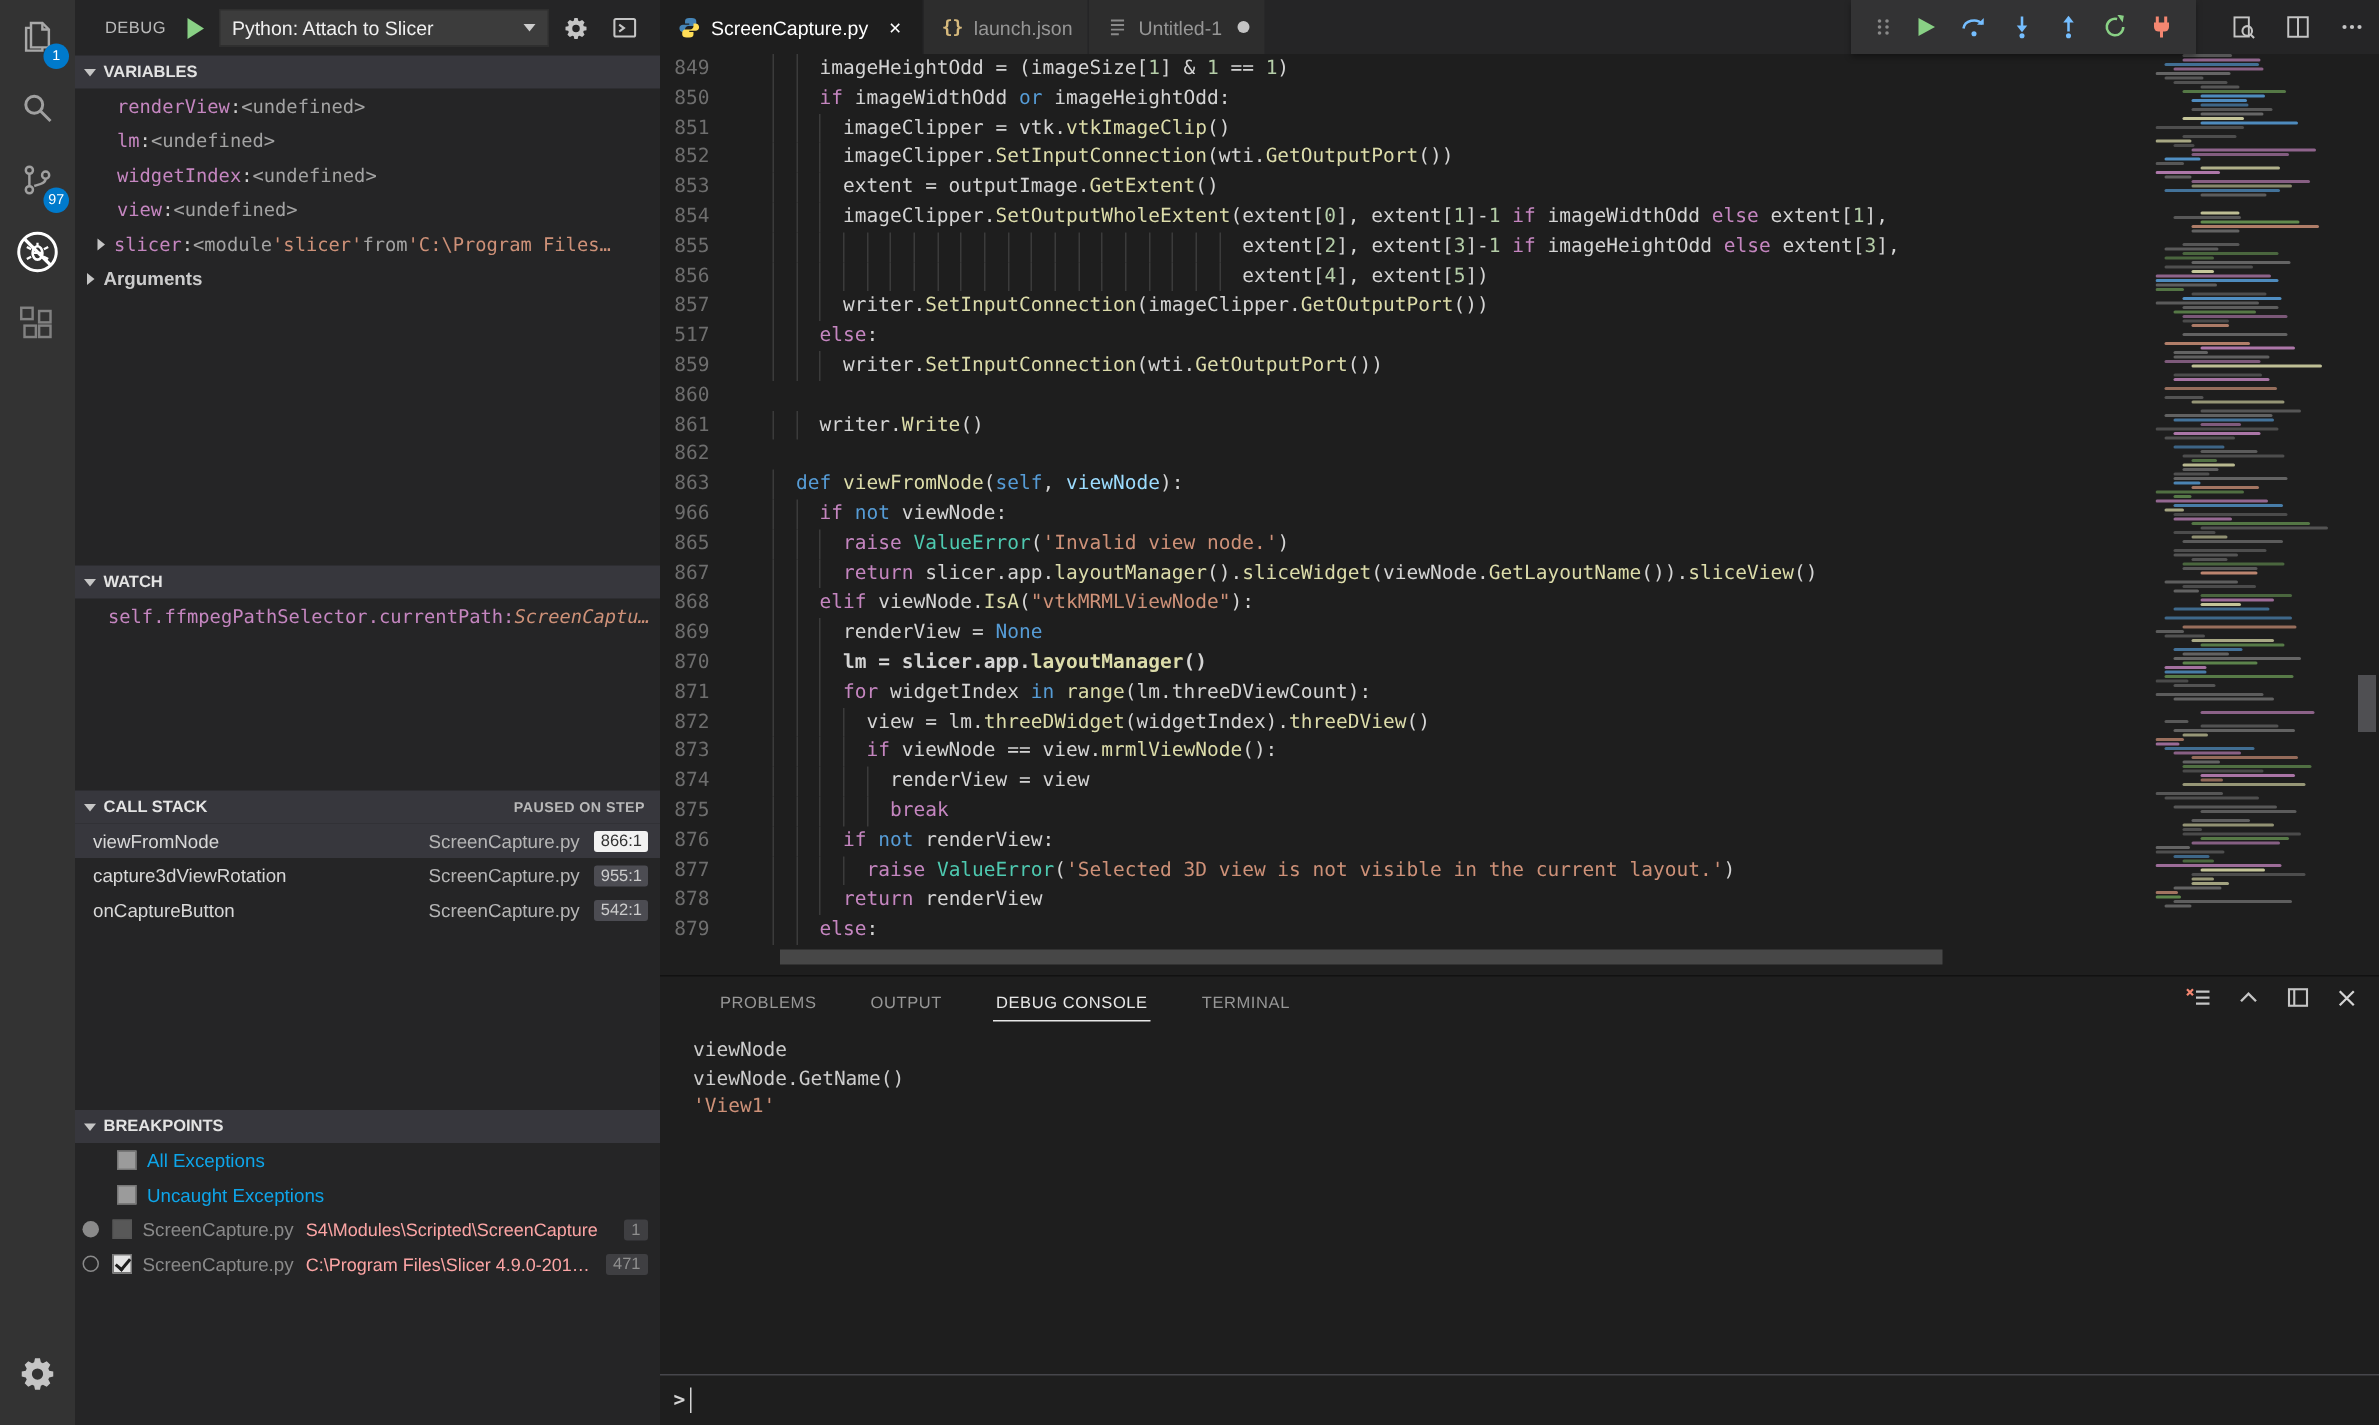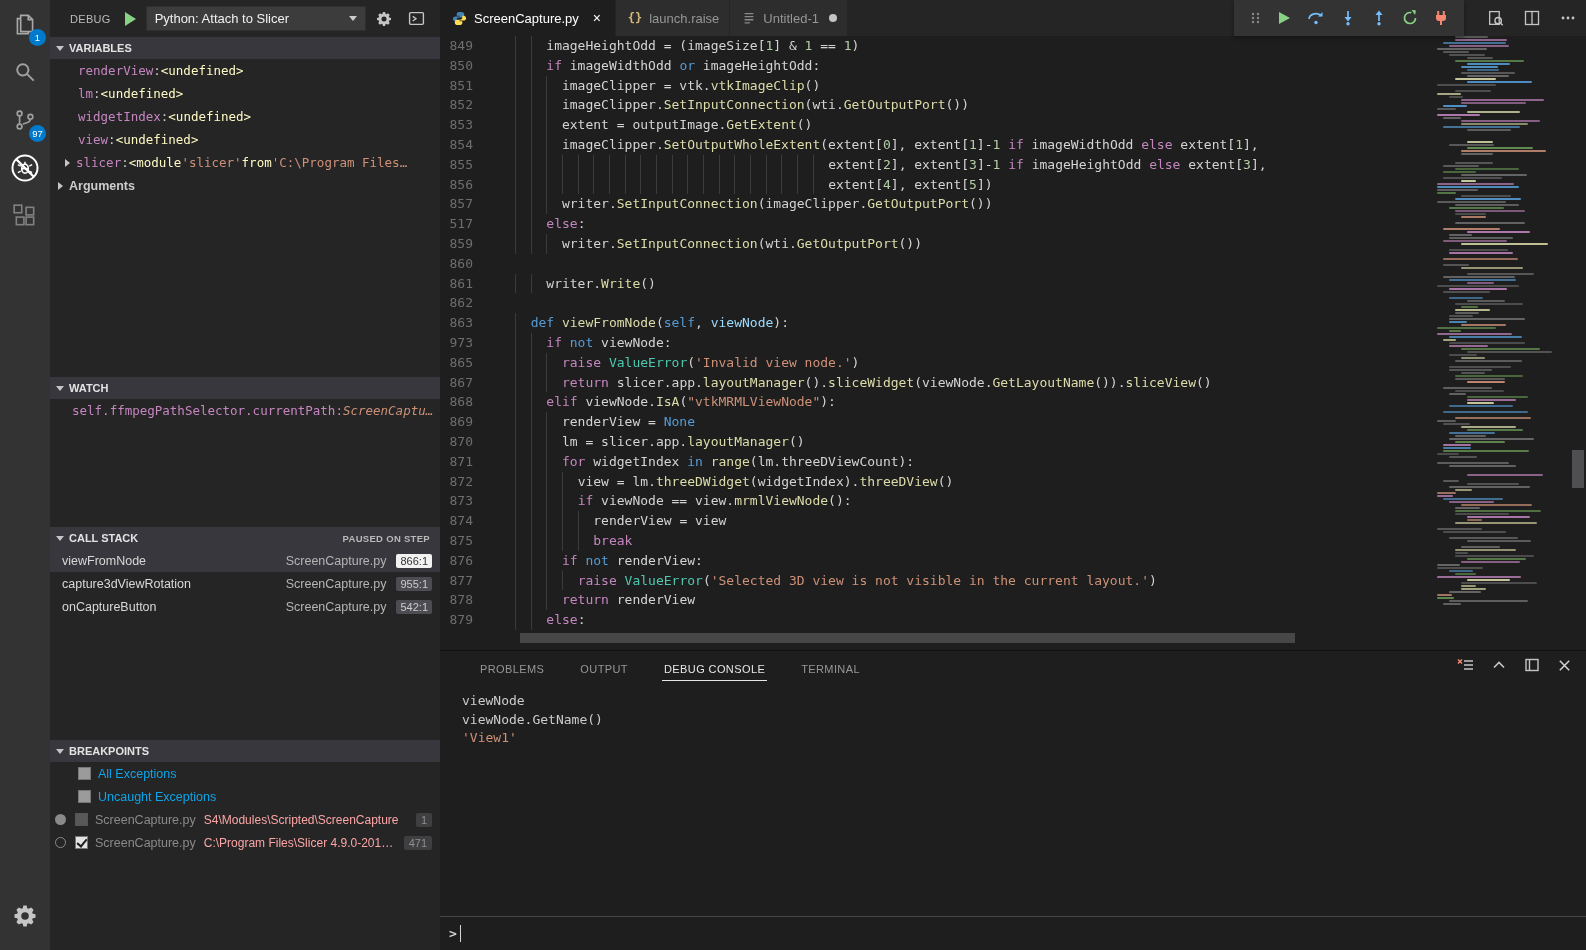--- a/index.html
+++ b/index.html
@@ -31,21 +31,21 @@
   .sec-header .spacer { flex:1; }
   .sec-status { font-size:9.5px; font-weight:bold; color:#b9b9b9; letter-spacing:.3px; }
   .tw { width:0; height:0; border-style:solid; flex:none; }
   .tw.open { border-width:5px 4px 0 4px; border-color:#c5c5c5 transparent transparent transparent; margin-right:5px; }
   .tw.closed { border-width:4px 0 4px 5px; border-color:transparent transparent transparent #c5c5c5; margin-right:6px; }
 
   .tree { font-family:"DejaVu Sans Mono", monospace; font-size:12.5px; }
   .tree-row { height:23px; display:flex; align-items:center; cursor:pointer; white-space:nowrap; overflow:hidden; }
   .tree-row .vname { color:#c586c0; }
   .tree-row .vsep { color:#cccccc; }
-  .tok-s { color:#ce9178; } .tok-d { color:#fef9c3; }
+  .tok-s { color:#ce9178; } .tok-d { color:#a3a3a3; }
   .scope-label { font-family:"Liberation Sans",sans-serif; font-weight:bold; color:#cccccc; font-size:12.5px; }
   .watch-val { color:#ce9178; font-style:italic; }
 
   .cs-row { height:23px; display:flex; align-items:center; padding:0 8px 0 12px; cursor:pointer;
     font-family:"Liberation Sans",sans-serif; font-size:12.5px; }
   .cs-row.current { background:#37373d; }
   .cs-fn { flex:1; color:#d8d8d8; white-space:nowrap; overflow:hidden; }
   .cs-file { color:#b5b5b5; margin-right:10px; }
   .cs-badge { font-size:11px; border-radius:2px; padding:1px 4px; background:#4c4c52; color:#cccccc; }
   .cs-badge.cur { background:#f2f2f2; color:#333333; }
@@ -313,21 +313,21 @@
                 <path d="M8.1 15c1.9 0 2.9-.9 2.9-2.2V11H8v-.8h4.4c1.5 0 2.6-.9 2.6-2.5C15 6.1 13.9 5 12.4 5H11v1.9c0 1.3-1.1 2.3-2.4 2.3H5.2C4 9.2 3 10.2 3 11.4v1.4C3 14.1 4.2 15 6.1 15z" fill="#ffde57"></path>
               </svg>
             </div>
             <span>ScreenCapture.py</span>
             <span class="close">×</span>
           </div>
           <div class="tab">
             <div class="ticon">
               <span class="json-ico">{}</span>
             </div>
-            <span>launch.raise</span>
+            <span>launch.json</span>
           </div>
           <div class="tab">
             <div class="ticon">
               <svg width="14" height="14" viewBox="0 0 16 16">
                 <path d="M3 3h10M3 6.5h10M3 10h10M3 13.5h6" stroke="#8a8a8a" stroke-width="1.5"></path>
               </svg>
             </div>
             <span>Untitled-1</span>
             <div class="dirty"></div>
           </div>
@@ -423,26 +423,26 @@
           <div class="code-line"><div class="guide" style="left: 75px;"></div><div class="guide" style="left: 90.66px;"></div><div class="guide" style="left: 106.32px;"></div><span class="ln">854</span><div class="ctext" style="left: 121.98px;"><span class="tk-d">imageClipper.</span><span class="tk-f">SetOutputWholeExtent</span><span class="tk-d">(extent[</span><span class="tk-n">0</span><span class="tk-d">], extent[</span><span class="tk-n">1</span><span class="tk-d">]-</span><span class="tk-n">1</span><span class="tk-d"> </span><span class="tk-k">if</span><span class="tk-d"> imageWidthOdd </span><span class="tk-k">else</span><span class="tk-d"> extent[</span><span class="tk-n">1</span><span class="tk-d">],</span></div></div>
           <div class="code-line"><div class="guide" style="left: 75px;"></div><div class="guide" style="left: 90.66px;"></div><div class="guide" style="left: 106.32px;"></div><div class="guide" style="left: 121.98px;"></div><div class="guide" style="left: 137.64px;"></div><div class="guide" style="left: 153.3px;"></div><div class="guide" style="left: 168.96px;"></div><div class="guide" style="left: 184.62px;"></div><div class="guide" style="left: 200.28px;"></div><div class="guide" style="left: 215.94px;"></div><div class="guide" style="left: 231.6px;"></div><div class="guide" style="left: 247.26px;"></div><div class="guide" style="left: 262.92px;"></div><div class="guide" style="left: 278.58px;"></div><div class="guide" style="left: 294.24px;"></div><div class="guide" style="left: 309.9px;"></div><div class="guide" style="left: 325.56px;"></div><div class="guide" style="left: 341.22px;"></div><div class="guide" style="left: 356.88px;"></div><div class="guide" style="left: 372.54px;"></div><span class="ln">855</span><div class="ctext" style="left: 388.2px;"><span class="tk-d">extent[</span><span class="tk-n">2</span><span class="tk-d">], extent[</span><span class="tk-n">3</span><span class="tk-d">]-</span><span class="tk-n">1</span><span class="tk-d"> </span><span class="tk-k">if</span><span class="tk-d"> imageHeightOdd </span><span class="tk-k">else</span><span class="tk-d"> extent[</span><span class="tk-n">3</span><span class="tk-d">],</span></div></div>
           <div class="code-line"><div class="guide" style="left: 75px;"></div><div class="guide" style="left: 90.66px;"></div><div class="guide" style="left: 106.32px;"></div><div class="guide" style="left: 121.98px;"></div><div class="guide" style="left: 137.64px;"></div><div class="guide" style="left: 153.3px;"></div><div class="guide" style="left: 168.96px;"></div><div class="guide" style="left: 184.62px;"></div><div class="guide" style="left: 200.28px;"></div><div class="guide" style="left: 215.94px;"></div><div class="guide" style="left: 231.6px;"></div><div class="guide" style="left: 247.26px;"></div><div class="guide" style="left: 262.92px;"></div><div class="guide" style="left: 278.58px;"></div><div class="guide" style="left: 294.24px;"></div><div class="guide" style="left: 309.9px;"></div><div class="guide" style="left: 325.56px;"></div><div class="guide" style="left: 341.22px;"></div><div class="guide" style="left: 356.88px;"></div><div class="guide" style="left: 372.54px;"></div><span class="ln">856</span><div class="ctext" style="left: 388.2px;"><span class="tk-d">extent[</span><span class="tk-n">4</span><span class="tk-d">], extent[</span><span class="tk-n">5</span><span class="tk-d">])</span></div></div>
           <div class="code-line"><div class="guide" style="left: 75px;"></div><div class="guide" style="left: 90.66px;"></div><div class="guide" style="left: 106.32px;"></div><span class="ln">857</span><div class="ctext" style="left: 121.98px;"><span class="tk-d">writer.</span><span class="tk-f">SetInputConnection</span><span class="tk-d">(imageClipper.</span><span class="tk-f">GetOutputPort</span><span class="tk-d">())</span></div></div>
           <div class="code-line"><div class="guide" style="left: 75px;"></div><div class="guide" style="left: 90.66px;"></div><span class="ln">517</span><div class="ctext" style="left: 106.32px;"><span class="tk-k">else</span><span class="tk-d">:</span></div></div>
           <div class="code-line"><div class="guide" style="left: 75px;"></div><div class="guide" style="left: 90.66px;"></div><div class="guide" style="left: 106.32px;"></div><span class="ln">859</span><div class="ctext" style="left: 121.98px;"><span class="tk-d">writer.</span><span class="tk-f">SetInputConnection</span><span class="tk-d">(wti.</span><span class="tk-f">GetOutputPort</span><span class="tk-d">())</span></div></div>
           <div class="code-line"><span class="ln">860</span><div class="ctext" style="left: 75px;"></div></div>
           <div class="code-line"><div class="guide" style="left: 75px;"></div><div class="guide" style="left: 90.66px;"></div><span class="ln">861</span><div class="ctext" style="left: 106.32px;"><span class="tk-d">writer.</span><span class="tk-f">Write</span><span class="tk-d">()</span></div></div>
           <div class="code-line"><span class="ln">862</span><div class="ctext" style="left: 75px;"></div></div>
           <div class="code-line"><div class="guide" style="left: 75px;"></div><span class="ln">863</span><div class="ctext" style="left: 90.66px;"><span class="tk-b">def</span><span class="tk-d"> </span><span class="tk-f">viewFromNode</span><span class="tk-d">(</span><span class="tk-b">self</span><span class="tk-d">, </span><span class="tk-p">viewNode</span><span class="tk-d">):</span></div></div>
-          <div class="code-line"><div class="guide" style="left: 75px;"></div><div class="guide" style="left: 90.66px;"></div><span class="ln">973</span><div class="ctext" style="left: 106.32px;"><span class="tk-k">if</span><span class="tk-d"> </span><span class="tk-b">not</span><span class="tk-d"> viewNode:</span></div></div>
+          <div class="code-line"><div class="guide" style="left: 75px;"></div><div class="guide" style="left: 90.66px;"></div><span class="ln">966</span><div class="ctext" style="left: 106.32px;"><span class="tk-k">if</span><span class="tk-d"> </span><span class="tk-b">not</span><span class="tk-d"> viewNode:</span></div></div>
           <div class="code-line"><div class="guide" style="left: 75px;"></div><div class="guide" style="left: 90.66px;"></div><div class="guide" style="left: 106.32px;"></div><span class="ln">865</span><div class="ctext" style="left: 121.98px;"><span class="tk-k">raise</span><span class="tk-d"> </span><span class="tk-t">ValueError</span><span class="tk-d">(</span><span class="tk-s">'Invalid view node.'</span><span class="tk-d">)</span></div></div>
           <div class="code-line"><div class="guide" style="left: 75px;"></div><div class="guide" style="left: 90.66px;"></div><div class="guide" style="left: 106.32px;"></div><span class="ln">867</span><div class="ctext" style="left: 121.98px;"><span class="tk-k">return</span><span class="tk-d"> slicer.app.</span><span class="tk-f">layoutManager</span><span class="tk-d">().</span><span class="tk-f">sliceWidget</span><span class="tk-d">(viewNode.</span><span class="tk-f">GetLayoutName</span><span class="tk-d">()).</span><span class="tk-f">sliceView</span><span class="tk-d">()</span></div></div>
           <div class="code-line"><div class="guide" style="left: 75px;"></div><div class="guide" style="left: 90.66px;"></div><span class="ln">868</span><div class="ctext" style="left: 106.32px;"><span class="tk-k">elif</span><span class="tk-d"> viewNode.</span><span class="tk-f">IsA</span><span class="tk-d">(</span><span class="tk-s">"vtkMRMLViewNode"</span><span class="tk-d">):</span></div></div>
           <div class="code-line"><div class="guide" style="left: 75px;"></div><div class="guide" style="left: 90.66px;"></div><div class="guide" style="left: 106.32px;"></div><span class="ln">869</span><div class="ctext" style="left: 121.98px;"><span class="tk-d">renderView = </span><span class="tk-b">None</span></div></div>
-          <div class="code-line"><div class="guide" style="left: 75px;"></div><div class="guide" style="left: 90.66px;"></div><div class="guide" style="left: 106.32px;"></div><span class="ln">870</span><div class="ctext" style="left: 121.98px;"><span class="tk-d">lm = slicer.app.</span><span class="tk-f">layoutManager</span><span class="tk-d">()</span></div></div>
+          <div class="code-line"><div class="guide" style="left: 75px;"></div><div class="guide" style="left: 90.66px;"></div><div class="guide" style="left: 106.32px;"></div><span class="ln">870</span><div class="ctext" style="left: 121.98px; font-weight: bold;"><span class="tk-d">lm = slicer.app.</span><span class="tk-f">layoutManager</span><span class="tk-d">()</span></div></div>
           <div class="code-line"><div class="guide" style="left: 75px;"></div><div class="guide" style="left: 90.66px;"></div><div class="guide" style="left: 106.32px;"></div><span class="ln">871</span><div class="ctext" style="left: 121.98px;"><span class="tk-k">for</span><span class="tk-d"> widgetIndex </span><span class="tk-b">in</span><span class="tk-d"> </span><span class="tk-f">range</span><span class="tk-d">(lm.threeDViewCount):</span></div></div>
           <div class="code-line"><div class="guide" style="left: 75px;"></div><div class="guide" style="left: 90.66px;"></div><div class="guide" style="left: 106.32px;"></div><div class="guide" style="left: 121.98px;"></div><span class="ln">872</span><div class="ctext" style="left: 137.64px;"><span class="tk-d">view = lm.</span><span class="tk-f">threeDWidget</span><span class="tk-d">(widgetIndex).</span><span class="tk-f">threeDView</span><span class="tk-d">()</span></div></div>
           <div class="code-line"><div class="guide" style="left: 75px;"></div><div class="guide" style="left: 90.66px;"></div><div class="guide" style="left: 106.32px;"></div><div class="guide" style="left: 121.98px;"></div><span class="ln">873</span><div class="ctext" style="left: 137.64px;"><span class="tk-k">if</span><span class="tk-d"> viewNode == view.</span><span class="tk-f">mrmlViewNode</span><span class="tk-d">():</span></div></div>
           <div class="code-line"><div class="guide" style="left: 75px;"></div><div class="guide" style="left: 90.66px;"></div><div class="guide" style="left: 106.32px;"></div><div class="guide" style="left: 121.98px;"></div><div class="guide" style="left: 137.64px;"></div><span class="ln">874</span><div class="ctext" style="left: 153.3px;"><span class="tk-d">renderView = view</span></div></div>
           <div class="code-line"><div class="guide" style="left: 75px;"></div><div class="guide" style="left: 90.66px;"></div><div class="guide" style="left: 106.32px;"></div><div class="guide" style="left: 121.98px;"></div><div class="guide" style="left: 137.64px;"></div><span class="ln">875</span><div class="ctext" style="left: 153.3px;"><span class="tk-k">break</span></div></div>
           <div class="code-line"><div class="guide" style="left: 75px;"></div><div class="guide" style="left: 90.66px;"></div><div class="guide" style="left: 106.32px;"></div><span class="ln">876</span><div class="ctext" style="left: 121.98px;"><span class="tk-k">if</span><span class="tk-d"> </span><span class="tk-b">not</span><span class="tk-d"> renderView:</span></div></div>
           <div class="code-line"><div class="guide" style="left: 75px;"></div><div class="guide" style="left: 90.66px;"></div><div class="guide" style="left: 106.32px;"></div><div class="guide" style="left: 121.98px;"></div><span class="ln">877</span><div class="ctext" style="left: 137.64px;"><span class="tk-k">raise</span><span class="tk-d"> </span><span class="tk-t">ValueError</span><span class="tk-d">(</span><span class="tk-s">'Selected 3D view is not visible in the current layout.'</span><span class="tk-d">)</span></div></div>
           <div class="code-line"><div class="guide" style="left: 75px;"></div><div class="guide" style="left: 90.66px;"></div><div class="guide" style="left: 106.32px;"></div><span class="ln">878</span><div class="ctext" style="left: 121.98px;"><span class="tk-k">return</span><span class="tk-d"> renderView</span></div></div>
           <div class="code-line"><div class="guide" style="left: 75px;"></div><div class="guide" style="left: 90.66px;"></div><span class="ln">879</span><div class="ctext" style="left: 106.32px;"><span class="tk-k">else</span><span class="tk-d">:</span></div></div>
         </div>

